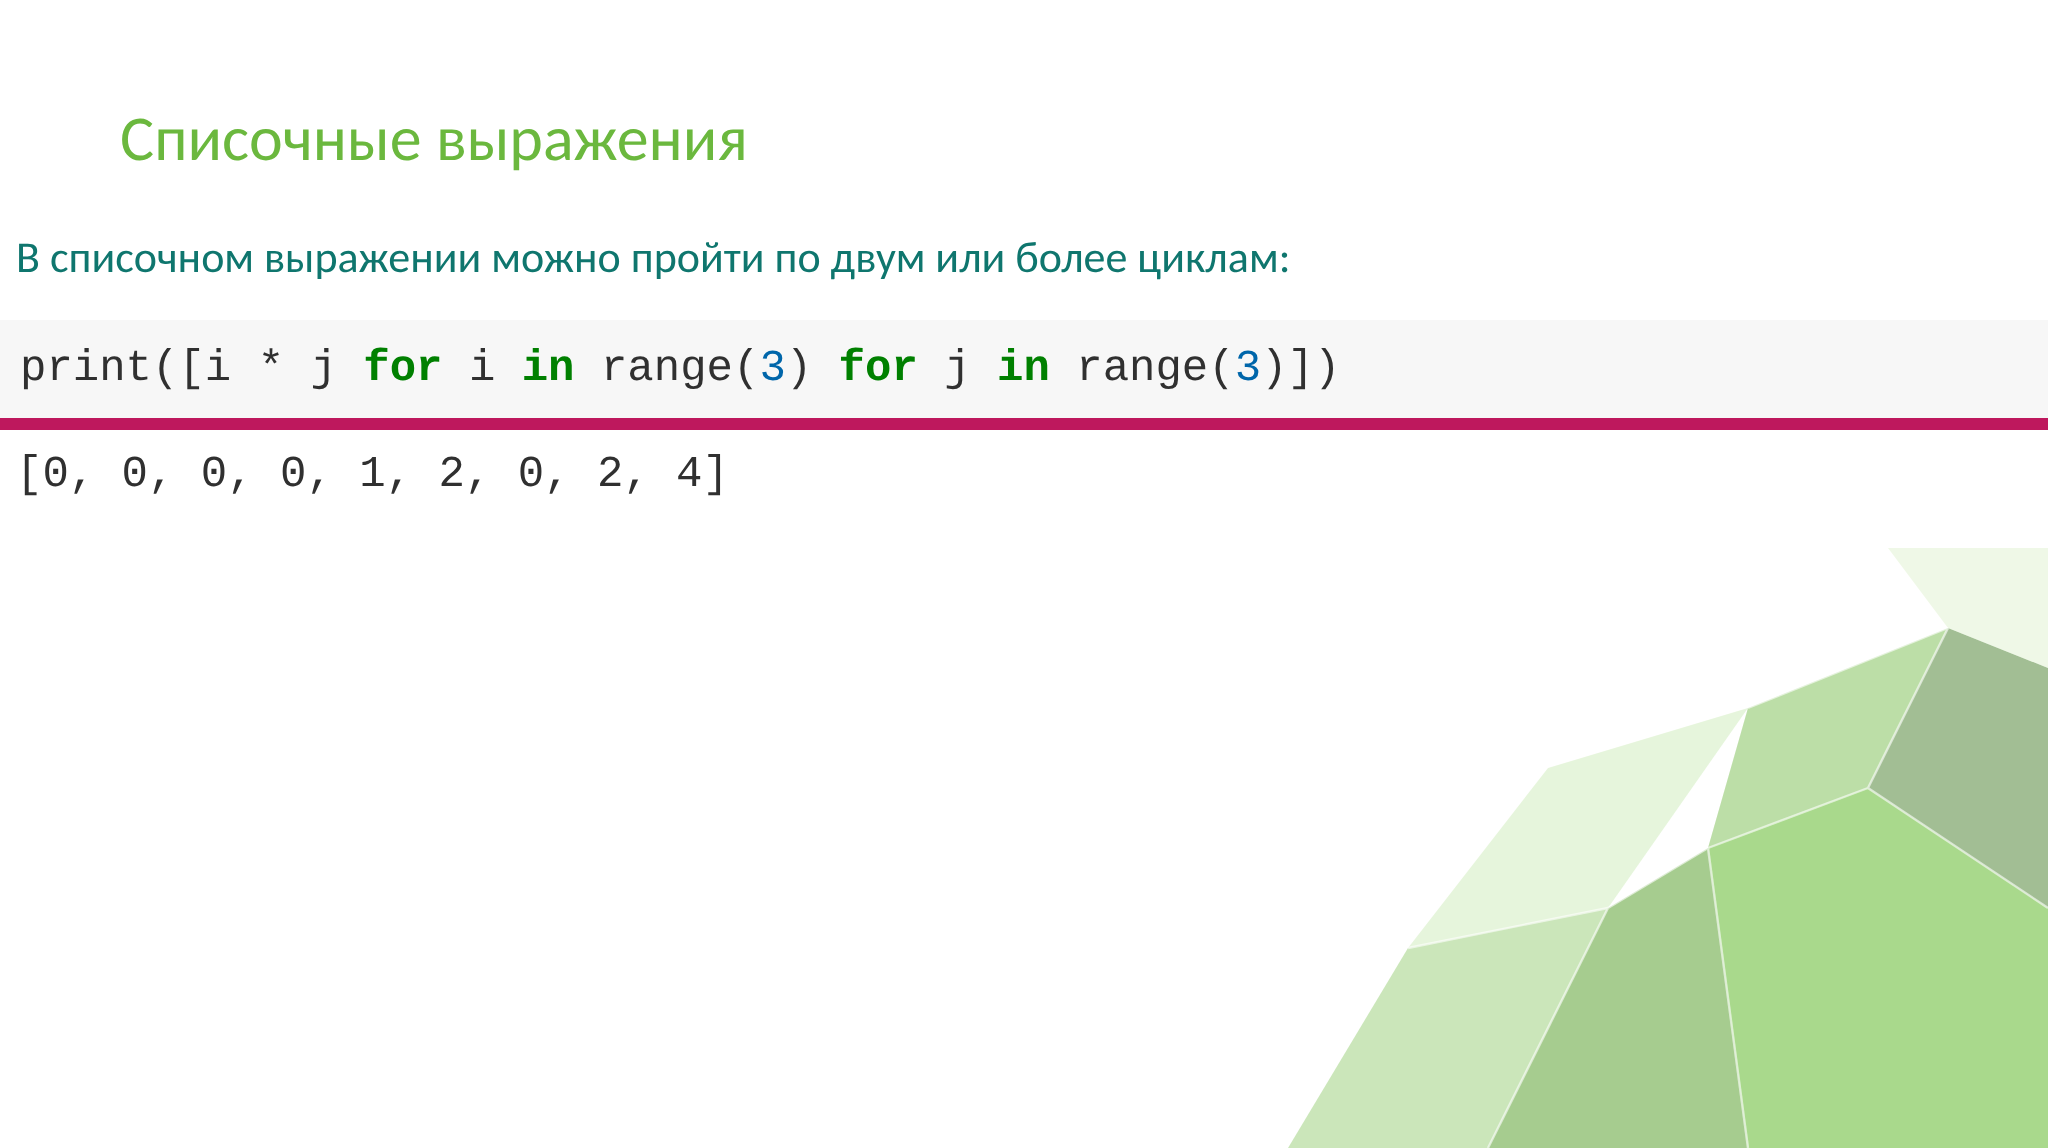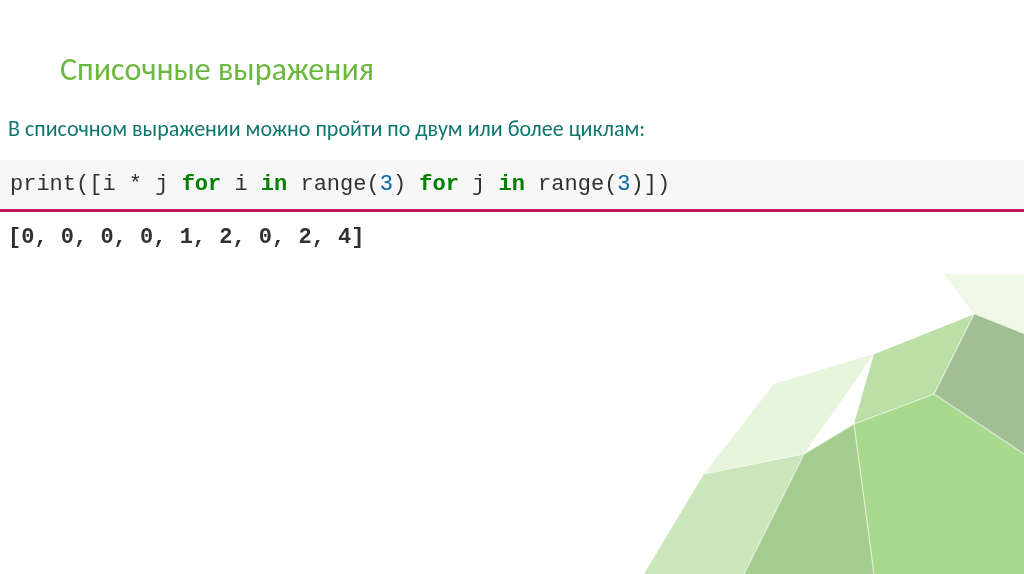--- a/index.html
+++ b/index.html
@@ -38,30 +38,29 @@
     .code-block {
       position: absolute;
       top: 160px;
       left: 0;
       width: 100%;
       background: #f7f7f7;
       padding: 12px 10px;
       font-family: "Courier New", monospace;
       font-size: 22px;
       color: #303030;
-      border-bottom: 3px solid #be185d;
+      border-bottom: 6px solid #be185d;
     }
     .output-block {
       position: absolute;
       top: 225px;
       left: 8px;
       font-family: "Courier New", monospace;
       font-size: 22px;
       color: #303030;
-      font-weight: bold;
     }
     .kw {
       color: #008000;
       font-weight: bold;
     }
     .num {
       color: #0066aa;
     }
     .deco {
       position: absolute;

